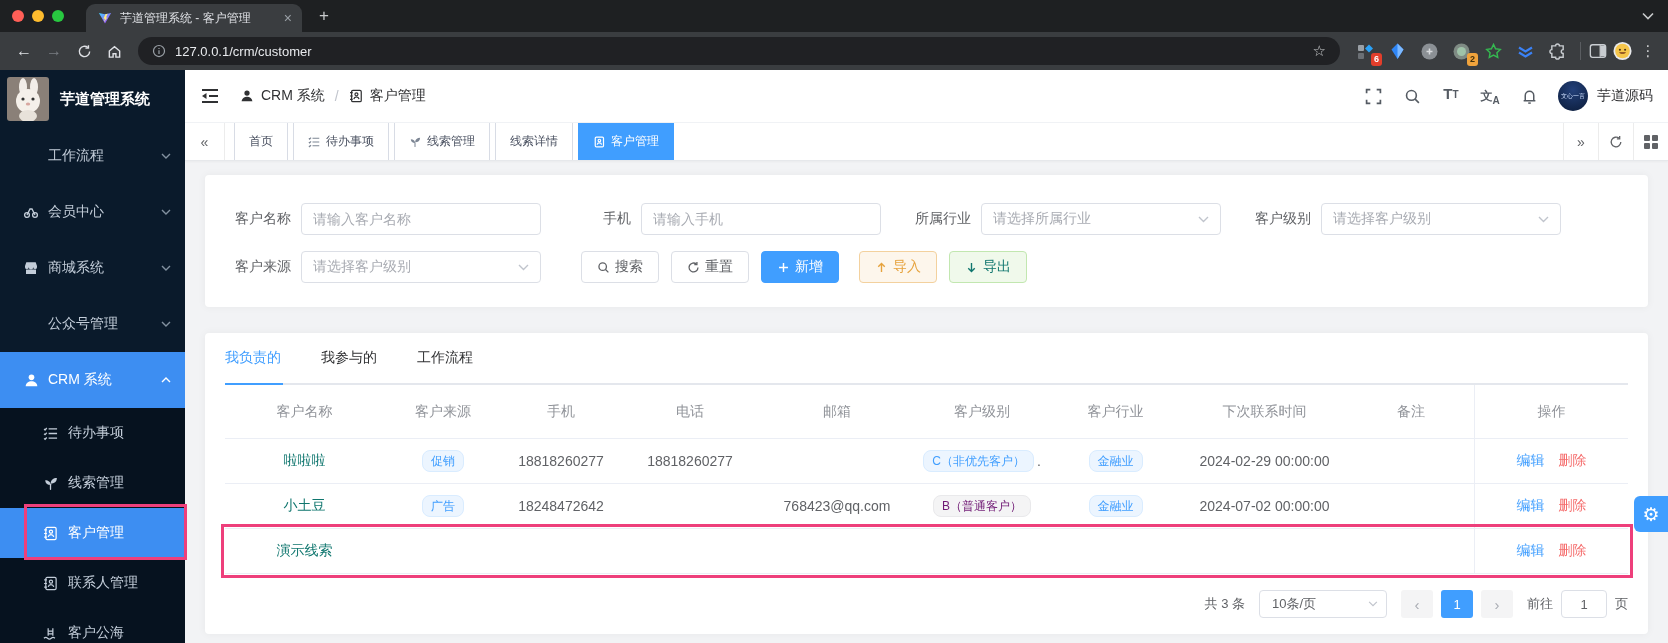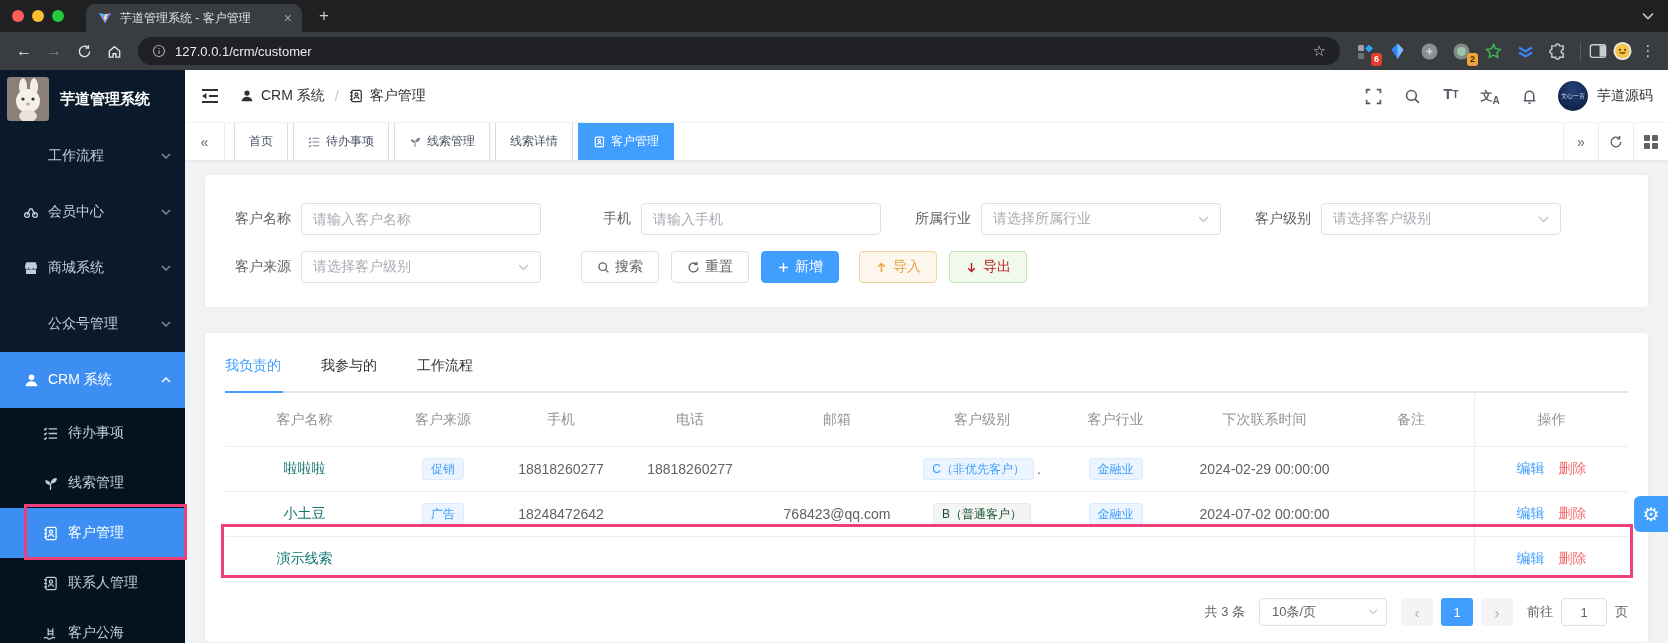--- a/index.html
+++ b/index.html
@@ -83,37 +83,37 @@
 .fc{width:240px;height:32px;border:1px solid #dcdfe6;border-radius:4px;background:#fff;display:flex;align-items:center;padding:0 11px;font-size:14px;color:#a8abb2}
 input.fc{outline:none;color:#606266}
 input.fc::placeholder{color:#a8abb2}
 .fc .caret{margin-left:auto;color:#c0c4cc;display:flex}
 .btn{height:32px;padding:0 15px;border-radius:4px;border:1px solid #dcdfe6;background:#fff;color:#606266;font-size:14px;display:inline-flex;align-items:center;gap:5px;cursor:pointer;white-space:nowrap}
 .btn + .btn{margin-left:12px}
 .btn-search{margin-left:20px}
 .btn-import{margin-left:20px !important}
 .btn-primary{background:#409eff;border-color:#409eff;color:#fff}
 .btn-warn{background:#fdf6ec;border-color:#f3d19e;color:#e6a23c}
-.btn-succ{background:#f0f9eb;border-color:#c2e7b0;color:#b91c1c}
-
-.table-card{padding:8px 20px 0}
+.btn-succ{background:#f0f9eb;border-color:#c2e7b0;color:#0f766e}
+
+.table-card{padding:0 20px 0}
 .l-tabs{height:52px;display:flex;align-items:center;border-bottom:2px solid #e4e7ed}
 .l-tab{padding:0 20px;color:#303133;position:relative;height:100%;display:flex;align-items:center;cursor:pointer;font-size:14px}
 .l-tab:first-child{padding-left:0}
 .l-tab.active{color:#409eff}
 .l-tab.active::after{content:"";position:absolute;left:0;bottom:-2px;height:2px;width:58px;background:#409eff}
 .t-head{display:flex;height:54px;align-items:center;color:#909399;font-weight:500;font-size:14px;border-bottom:1px solid #ebeef5}
 .t-row{display:flex;height:45px;align-items:center;color:#606266;font-size:14px;border-bottom:1px solid #ebeef5}
 .td{display:flex;align-items:center;justify-content:center;text-align:center;flex:none;height:100%}
 .w0{width:159px}.w1{width:118px}.w2{width:118px}.w3{width:140px}.w4{width:154px}
 .w5{width:136px}.w6{width:131px}.w7{width:167px}.w8{width:126px}
 .w9{width:154px;border-left:1px solid #ebeef5}
 .link{color:#0f766e;cursor:pointer}
-.tag{display:inline-flex;align-items:center;height:22px;padding:0 8px;border-radius:3px;font-size:12px;background:#ecf5ff;border:1px solid #d9ecff;color:#409eff;white-space:nowrap}
-.tag-gray{background:#f4f4f5;border-color:#e9e9eb;color:#14532d}
+.tag{display:inline-flex;align-items:center;height:22px;padding:0 8px;border-radius:8px;font-size:12px;background:#ecf5ff;border:1px solid #d9ecff;color:#409eff;white-space:nowrap}
+.tag-gray{background:#f4f4f5;border-color:#e9e9eb;color:#701a75}
 .dot-suffix{margin-left:3px;color:#606266}
 .act{display:flex;gap:14px;justify-content:center;align-items:center}
 .a-edit{color:#409eff;cursor:pointer}
 .a-del{color:#f56c6c;cursor:pointer}
 
 .pager{display:flex;align-items:center;justify-content:flex-end;padding:16px 0;gap:14px;color:#606266;font-size:13px}
 .psel{width:128px;height:28px;border:1px solid #dcdfe6;border-radius:4px;display:flex;align-items:center;padding:0 8px 0 12px;color:#606266;cursor:pointer}
 .psel .caret{margin-left:auto;color:#c0c4cc;display:flex}
 .pgroup{display:flex;gap:8px}
 .pbtn{min-width:32px;height:28px;border-radius:3px;background:#f4f4f5;color:#a8abb2;display:flex;align-items:center;justify-content:center;font-size:15px;cursor:pointer}

